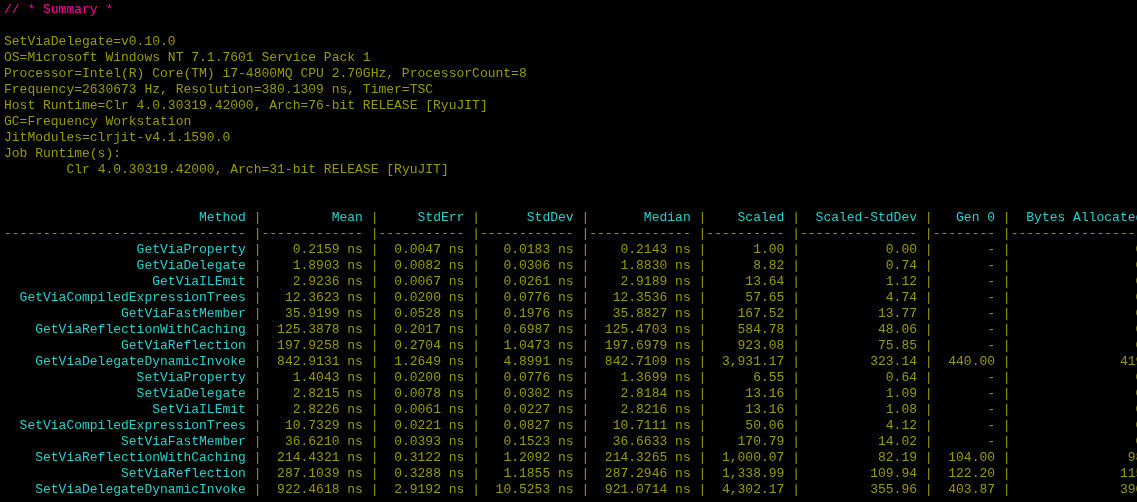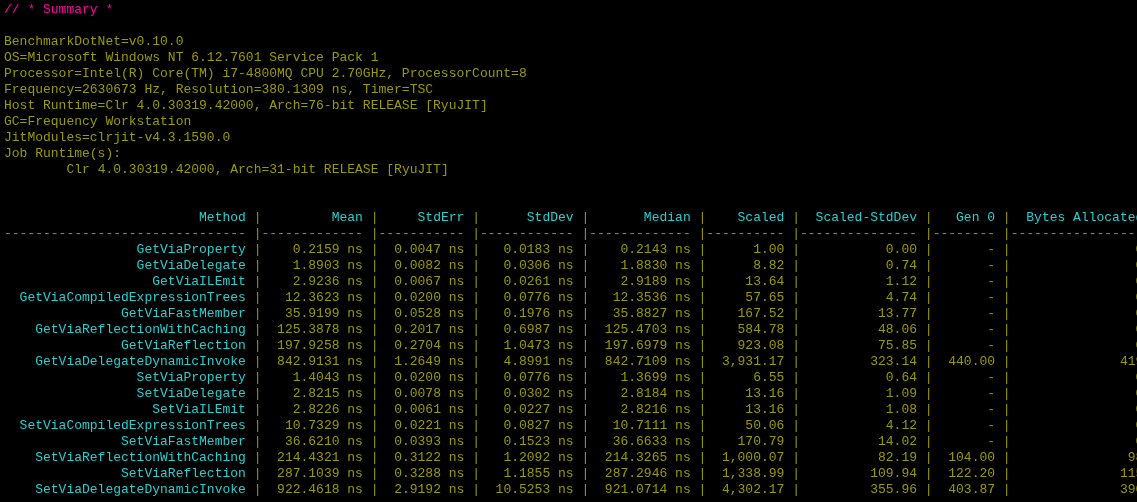--- a/index.html
+++ b/index.html
@@ -6,27 +6,27 @@
   #term{padding:2px 4px;white-space:pre;}
   .magenta{color:#ff00a3;text-align:right;}
   .cyan{color:#26cfcf;font-family:Liberation Mono, monospace;}
   .olive{color:#9a9a00;}
 </style>
 </head>
 <body>
 
 <div id="term"><span class="magenta">// * Summary *</span>
 
-<span class="olive">BenchmarkDotNet=v0.10.0</span>
-<span class="olive">OS=Microsoft Windows NT 6.12.7601 Service Pack 1</span>
+<span class="olive">SetViaDelegate=v0.10.0</span>
+<span class="olive">OS=Microsoft Windows NT 7.1.7601 Service Pack 1</span>
 <span class="olive">Processor=Intel(R) Core(TM) i7-4800MQ CPU 2.70GHz, ProcessorCount=8</span>
 <span class="olive">Frequency=2630673 Hz, Resolution=380.1309 ns, Timer=TSC</span>
 <span class="olive">Host Runtime=Clr 4.0.30319.42000, Arch=76-bit RELEASE [RyuJIT]</span>
 <span class="olive">GC=Frequency Workstation</span>
-<span class="olive">JitModules=clrjit-v4.3.1590.0</span>
+<span class="olive">JitModules=clrjit-v4.1.1590.0</span>
 <span class="olive">Job Runtime(s):</span>
 <span class="olive">	Clr 4.0.30319.42000, Arch=31-bit RELEASE [RyuJIT]</span>
 
 
 <span class="cyan">                         Method</span> <span class="olive">|</span> <span class="cyan">        Mean</span> <span class="olive">|</span> <span class="cyan">    StdErr</span> <span class="olive">|</span> <span class="cyan">     StdDev</span> <span class="olive">|</span> <span class="cyan">      Median</span> <span class="olive">|</span> <span class="cyan">   Scaled</span> <span class="olive">|</span> <span class="cyan"> Scaled-StdDev</span> <span class="olive">|</span> <span class="cyan">  Gen 0</span> <span class="olive">|</span> <span class="cyan"> Bytes Allocated/Op</span> 
 <span class="olive">-------------------------------</span> <span class="olive">|</span><span class="olive">-</span><span class="olive">------------</span> <span class="olive">|</span><span class="olive">-</span><span class="olive">----------</span> <span class="olive">|</span><span class="olive">-</span><span class="olive">-----------</span> <span class="olive">|</span><span class="olive">-</span><span class="olive">------------</span> <span class="olive">|</span><span class="olive">-</span><span class="olive">---------</span> <span class="olive">|</span><span class="olive">-</span><span class="olive">--------------</span> <span class="olive">|</span><span class="olive">-</span><span class="olive">-------</span> <span class="olive">|</span><span class="olive">-</span><span class="olive">-------------------</span> 
 <span class="cyan">                 GetViaProperty</span> <span class="olive">|</span> <span class="olive">   0.2159 ns</span> <span class="olive">|</span> <span class="olive"> 0.0047 ns</span> <span class="olive">|</span> <span class="olive">  0.0183 ns</span> <span class="olive">|</span> <span class="olive">   0.2143 ns</span> <span class="olive">|</span> <span class="olive">     1.00</span> <span class="olive">|</span> <span class="olive">          0.00</span> <span class="olive">|</span> <span class="olive">      -</span> <span class="olive">|</span> <span class="olive">               0.00</span> 
 <span class="cyan">                 GetViaDelegate</span> <span class="olive">|</span> <span class="olive">   1.8903 ns</span> <span class="olive">|</span> <span class="olive"> 0.0082 ns</span> <span class="olive">|</span> <span class="olive">  0.0306 ns</span> <span class="olive">|</span> <span class="olive">   1.8830 ns</span> <span class="olive">|</span> <span class="olive">     8.82</span> <span class="olive">|</span> <span class="olive">          0.74</span> <span class="olive">|</span> <span class="olive">      -</span> <span class="olive">|</span> <span class="olive">               0.00</span> 
 <span class="cyan">                   GetViaILEmit</span> <span class="olive">|</span> <span class="olive">   2.9236 ns</span> <span class="olive">|</span> <span class="olive"> 0.0067 ns</span> <span class="olive">|</span> <span class="olive">  0.0261 ns</span> <span class="olive">|</span> <span class="olive">   2.9189 ns</span> <span class="olive">|</span> <span class="olive">    13.64</span> <span class="olive">|</span> <span class="olive">          1.12</span> <span class="olive">|</span> <span class="olive">      -</span> <span class="olive">|</span> <span class="olive">               0.00</span> 
 <span class="cyan">  GetViaCompiledExpressionTrees</span> <span class="olive">|</span> <span class="olive">  12.3623 ns</span> <span class="olive">|</span> <span class="olive"> 0.0200 ns</span> <span class="olive">|</span> <span class="olive">  0.0776 ns</span> <span class="olive">|</span> <span class="olive">  12.3536 ns</span> <span class="olive">|</span> <span class="olive">    57.65</span> <span class="olive">|</span> <span class="olive">          4.74</span> <span class="olive">|</span> <span class="olive">      -</span> <span class="olive">|</span> <span class="olive">               0.00</span> 

